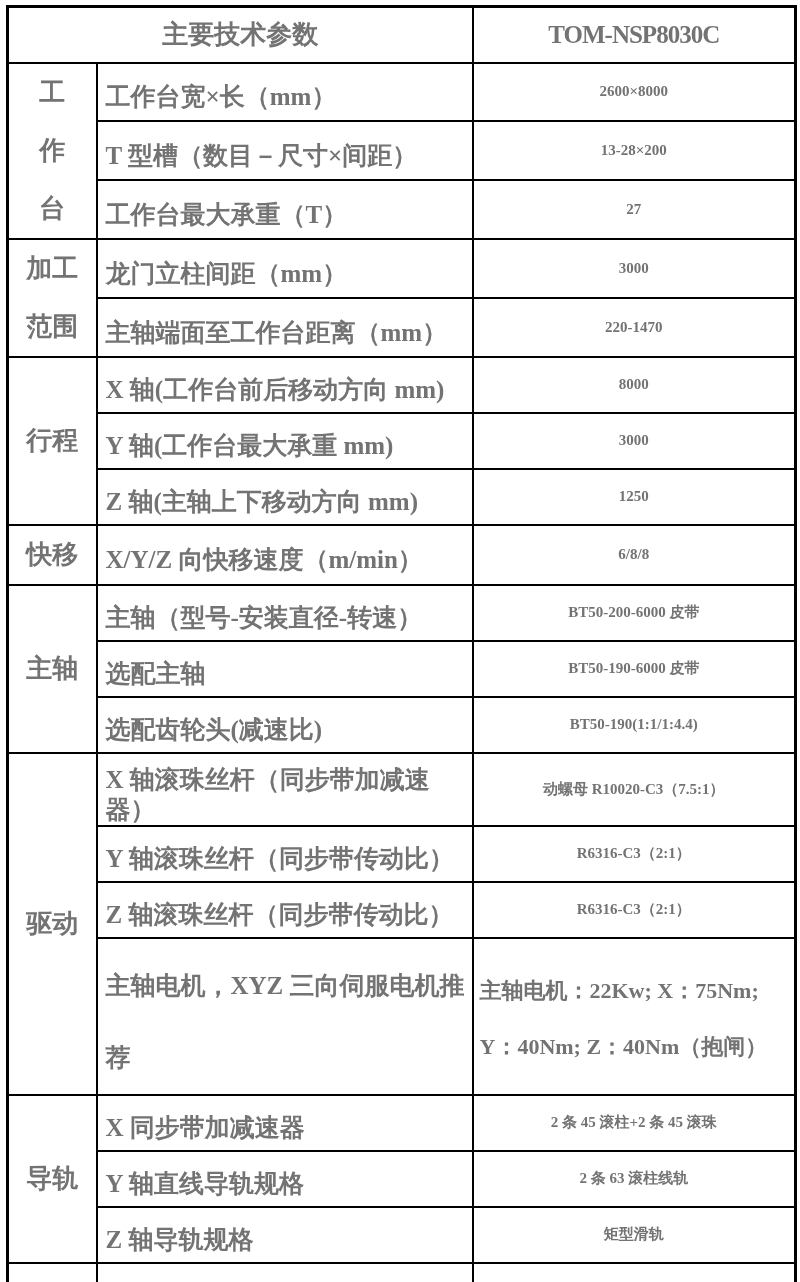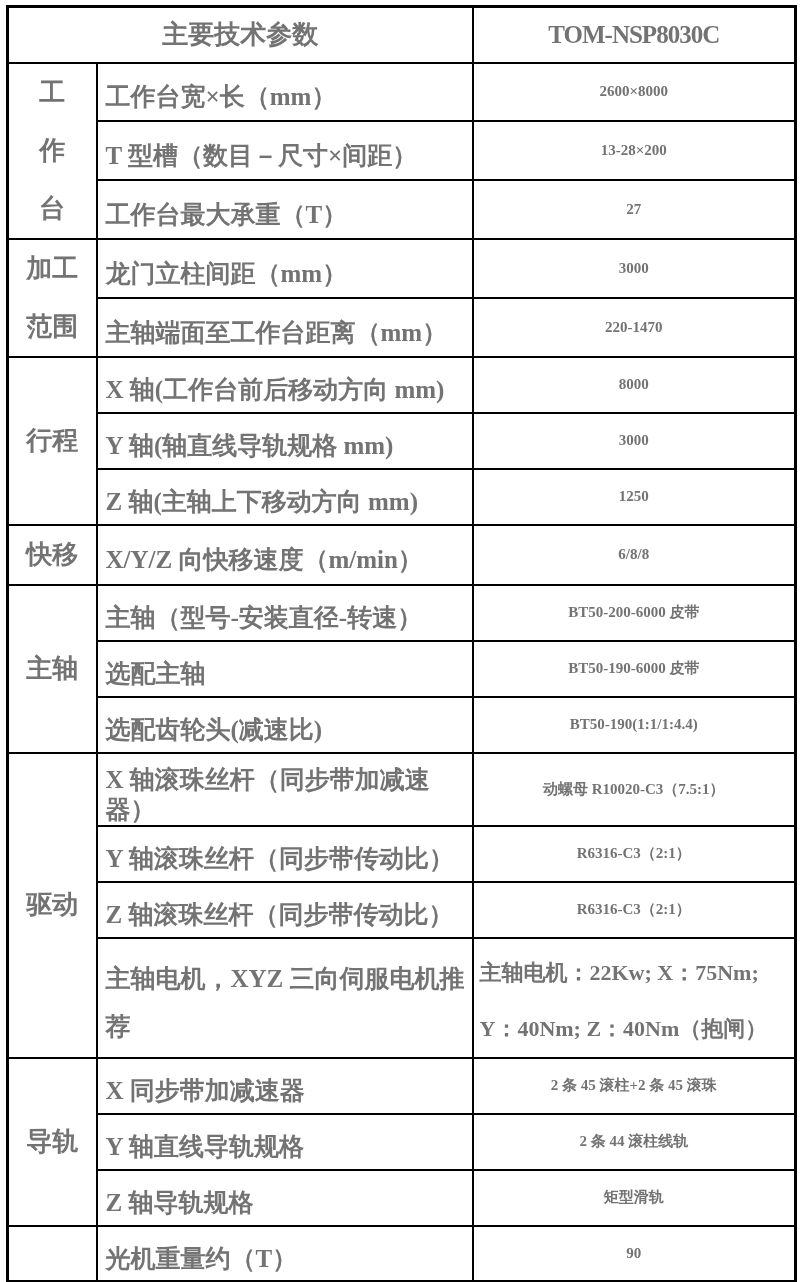--- a/index.html
+++ b/index.html
@@ -54,21 +54,21 @@
     line-height: 58px;
     padding: 0;
   }
   td.param {
     font-size: 25px;
     text-align: left;
     padding: 11px 6px 0 8px;
     line-height: 30px;
   }
   td.param-wrap {
-    line-height: 48px;
+    line-height: 72px;
     border-radius: 8px;
   }
   td.value {
     font-size: 15px;
     text-align: center;
     padding: 0 2px;
   }
   td.value-multiline {
     text-align: left;
     white-space: pre-line;
@@ -120,21 +120,21 @@
       <td class="param">主轴端面至工作台距离（mm）</td>
       <td class="value">220-1470</td>
     </tr>
 
     <tr class="r">
       <td class="cat" rowspan="3">行程</td>
       <td class="param">X 轴(工作台前后移动方向 mm)</td>
       <td class="value">8000</td>
     </tr>
     <tr class="r">
-      <td class="param">Y 轴(轴直线导轨规格 mm)</td>
+      <td class="param">Y 轴(工作台最大承重 mm)</td>
       <td class="value">3000</td>
     </tr>
     <tr class="r">
       <td class="param">Z 轴(主轴上下移动方向 mm)</td>
       <td class="value">1250</td>
     </tr>
 
     <tr class="r">
       <td class="cat">快移</td>
       <td class="param">X/Y/Z 向快移速度（m/min）</td>
@@ -174,21 +174,21 @@
 Y：40Nm; Z：40Nm（抱闸）</td>
     </tr>
 
     <tr class="r">
       <td class="cat" rowspan="3">导轨</td>
       <td class="param">X 同步带加减速器</td>
       <td class="value">2 条 45 滚柱+2 条 45 滚珠</td>
     </tr>
     <tr class="r">
       <td class="param">Y 轴直线导轨规格</td>
-      <td class="value">2 条 44 滚柱线轨</td>
+      <td class="value">2 条 63 滚柱线轨</td>
     </tr>
     <tr class="r">
       <td class="param">Z 轴导轨规格</td>
       <td class="value">矩型滑轨</td>
     </tr>
 
     <tr class="r">
       <td class="cat"></td>
       <td class="param">光机重量约（T）</td>
       <td class="value">90</td>

